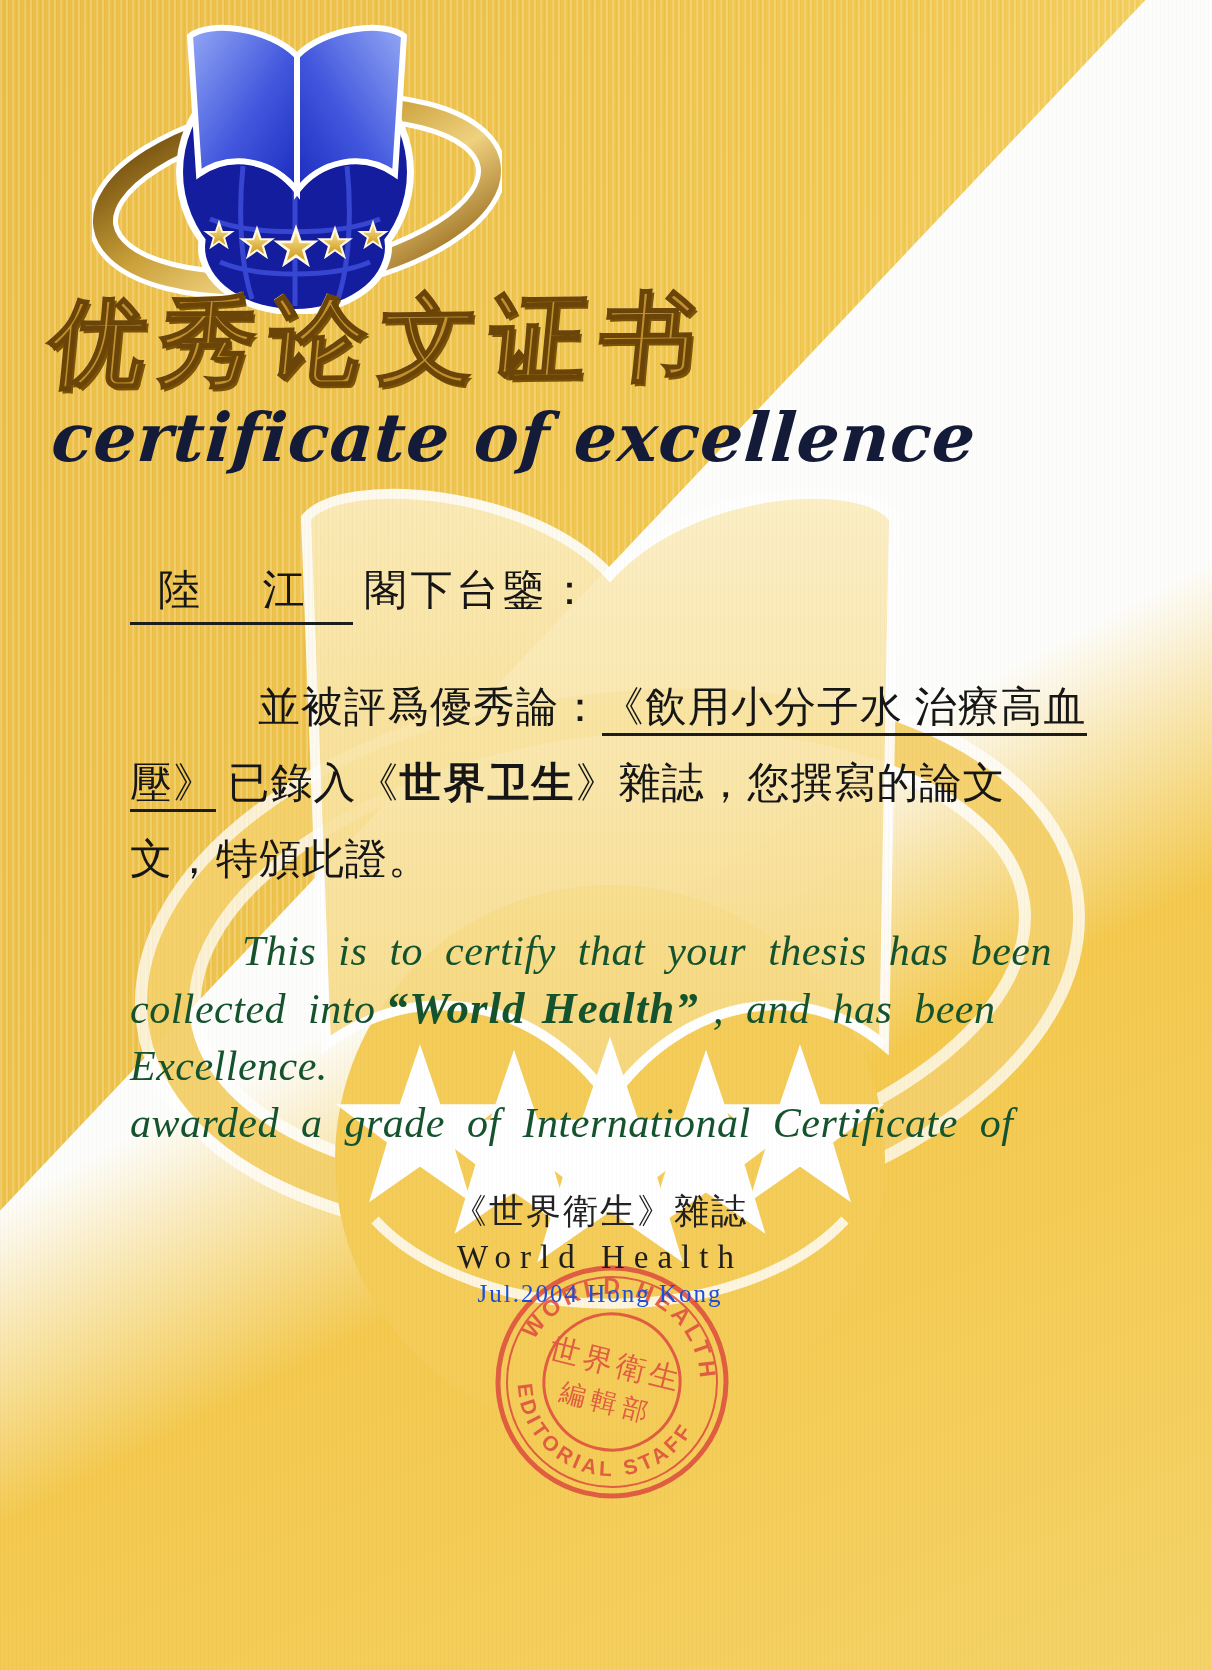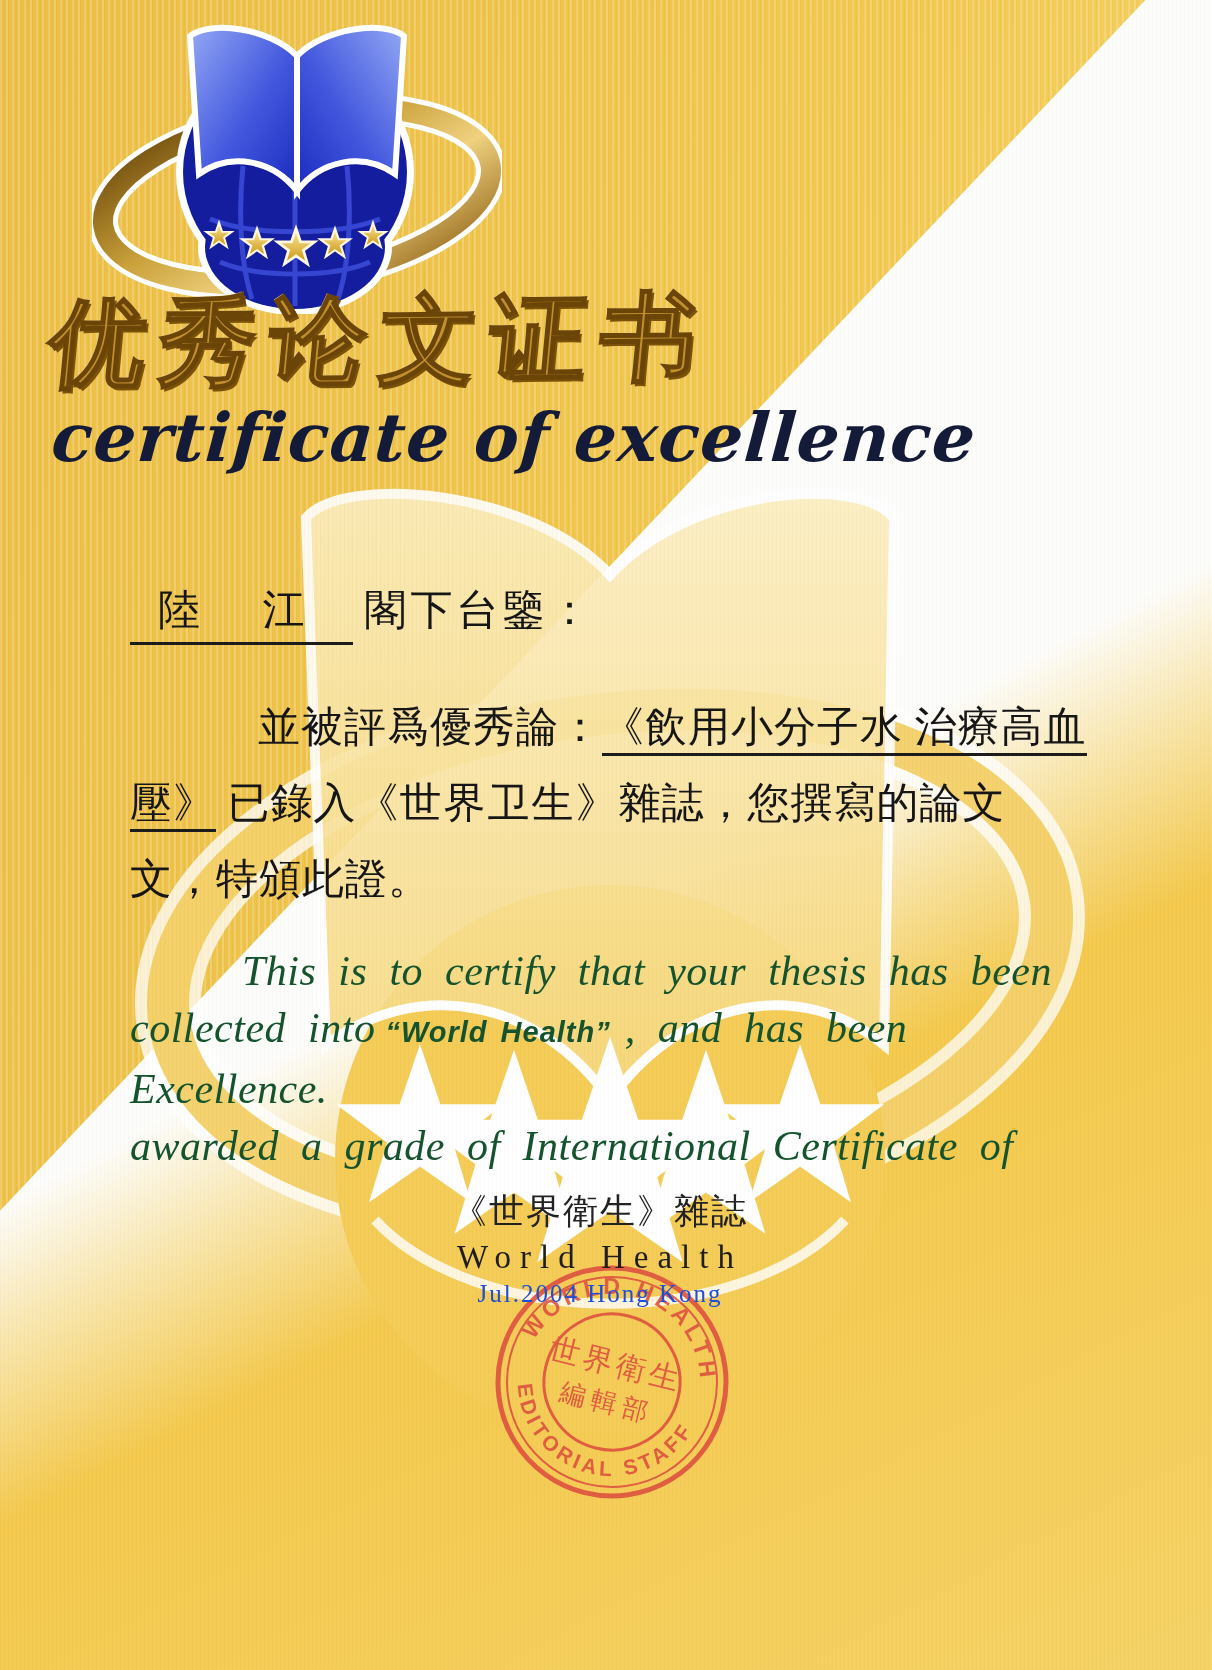--- a/index.html
+++ b/index.html
@@ -39,35 +39,35 @@
     font-size:96px;font-weight:900;letter-spacing:14px;line-height:1;
     color:#c08f2e;-webkit-text-stroke:2px #6b4508;
     text-shadow:3px 3px 0 #7a5208,-1px -1px 0 #f6dd9d;
     transform:skewX(-6deg) rotate(-.6deg);white-space:nowrap;}
   .title-en{position:absolute;left:52px;top:398px;margin:0;z-index:4;
     font-family:"DejaVu Serif","Liberation Serif",serif;font-style:italic;font-weight:600;
     font-size:67px;letter-spacing:1px;color:#141b38;white-space:nowrap;
     transform:skewX(-4deg);}
 
   
-  .content{position:absolute;left:130px;top:582px;width:960px;z-index:6;color:#161616;}
+  .content{position:absolute;left:130px;top:562px;width:960px;z-index:6;color:#161616;}
   .content p{margin:0;}
   .salute{font-size:42px;margin-left:55px;white-space:nowrap;}
   .salute .name{display:inline-block;min-width:165px;text-align:center;
     letter-spacing:26px;padding:0 22px 4px 28px;border-bottom:3px solid #1c1c1c;}
   .salute .salutation{margin-left:12px;letter-spacing:4px;}
   .cn{font-size:42px;line-height:76px;letter-spacing:1px;white-space:nowrap;}
   .cn.l1{margin-top:44px;padding-left:128px;}
   .cn .ul{border-bottom:3px solid #1c1c1c;padding-bottom:3px;}
-  .cn .journal{font-family:"DejaVu Sans","Liberation Sans",sans-serif;font-weight:400;letter-spacing:2px;}
+  .cn .journal{font-family:"DejaVu Sans","Liberation Sans",sans-serif;font-weight:700;letter-spacing:2px;}
   .en{font-family:"Liberation Serif","DejaVu Serif",serif;font-style:italic;
     font-size:42px;line-height:57px;word-spacing:11px;letter-spacing:.5px;white-space:nowrap;color:#14532d;}
   .en.l1{margin-top:26px;padding-left:112px;}
-  .en .wh{font-family:Liberation Sans, sans-serif;font-weight:700;
-    font-size:29px;letter-spacing:1px;margin:0 14px 0 10px;word-spacing:4px;}
+  .en .wh{font-family:Liberation Serif, serif;font-weight:700;
+    font-size:45px;letter-spacing:1px;margin:0 14px 0 10px;word-spacing:4px;}
 
   
   .footer{position:absolute;left:420px;top:1188px;width:360px;z-index:6;text-align:center;color:#222;}
   .f-cn{font-size:35px;letter-spacing:2px;}
   .f-en{font-size:33px;letter-spacing:9px;margin-top:4px;color:#1e1e1e;}
   .f-date{font-size:25px;letter-spacing:2px;margin-top:4px;color:#1d4ed8;}
 
   
   .stamp{position:absolute;left:492px;top:1262px;width:240px;height:240px;z-index:5;opacity:.88;}
 </style>

